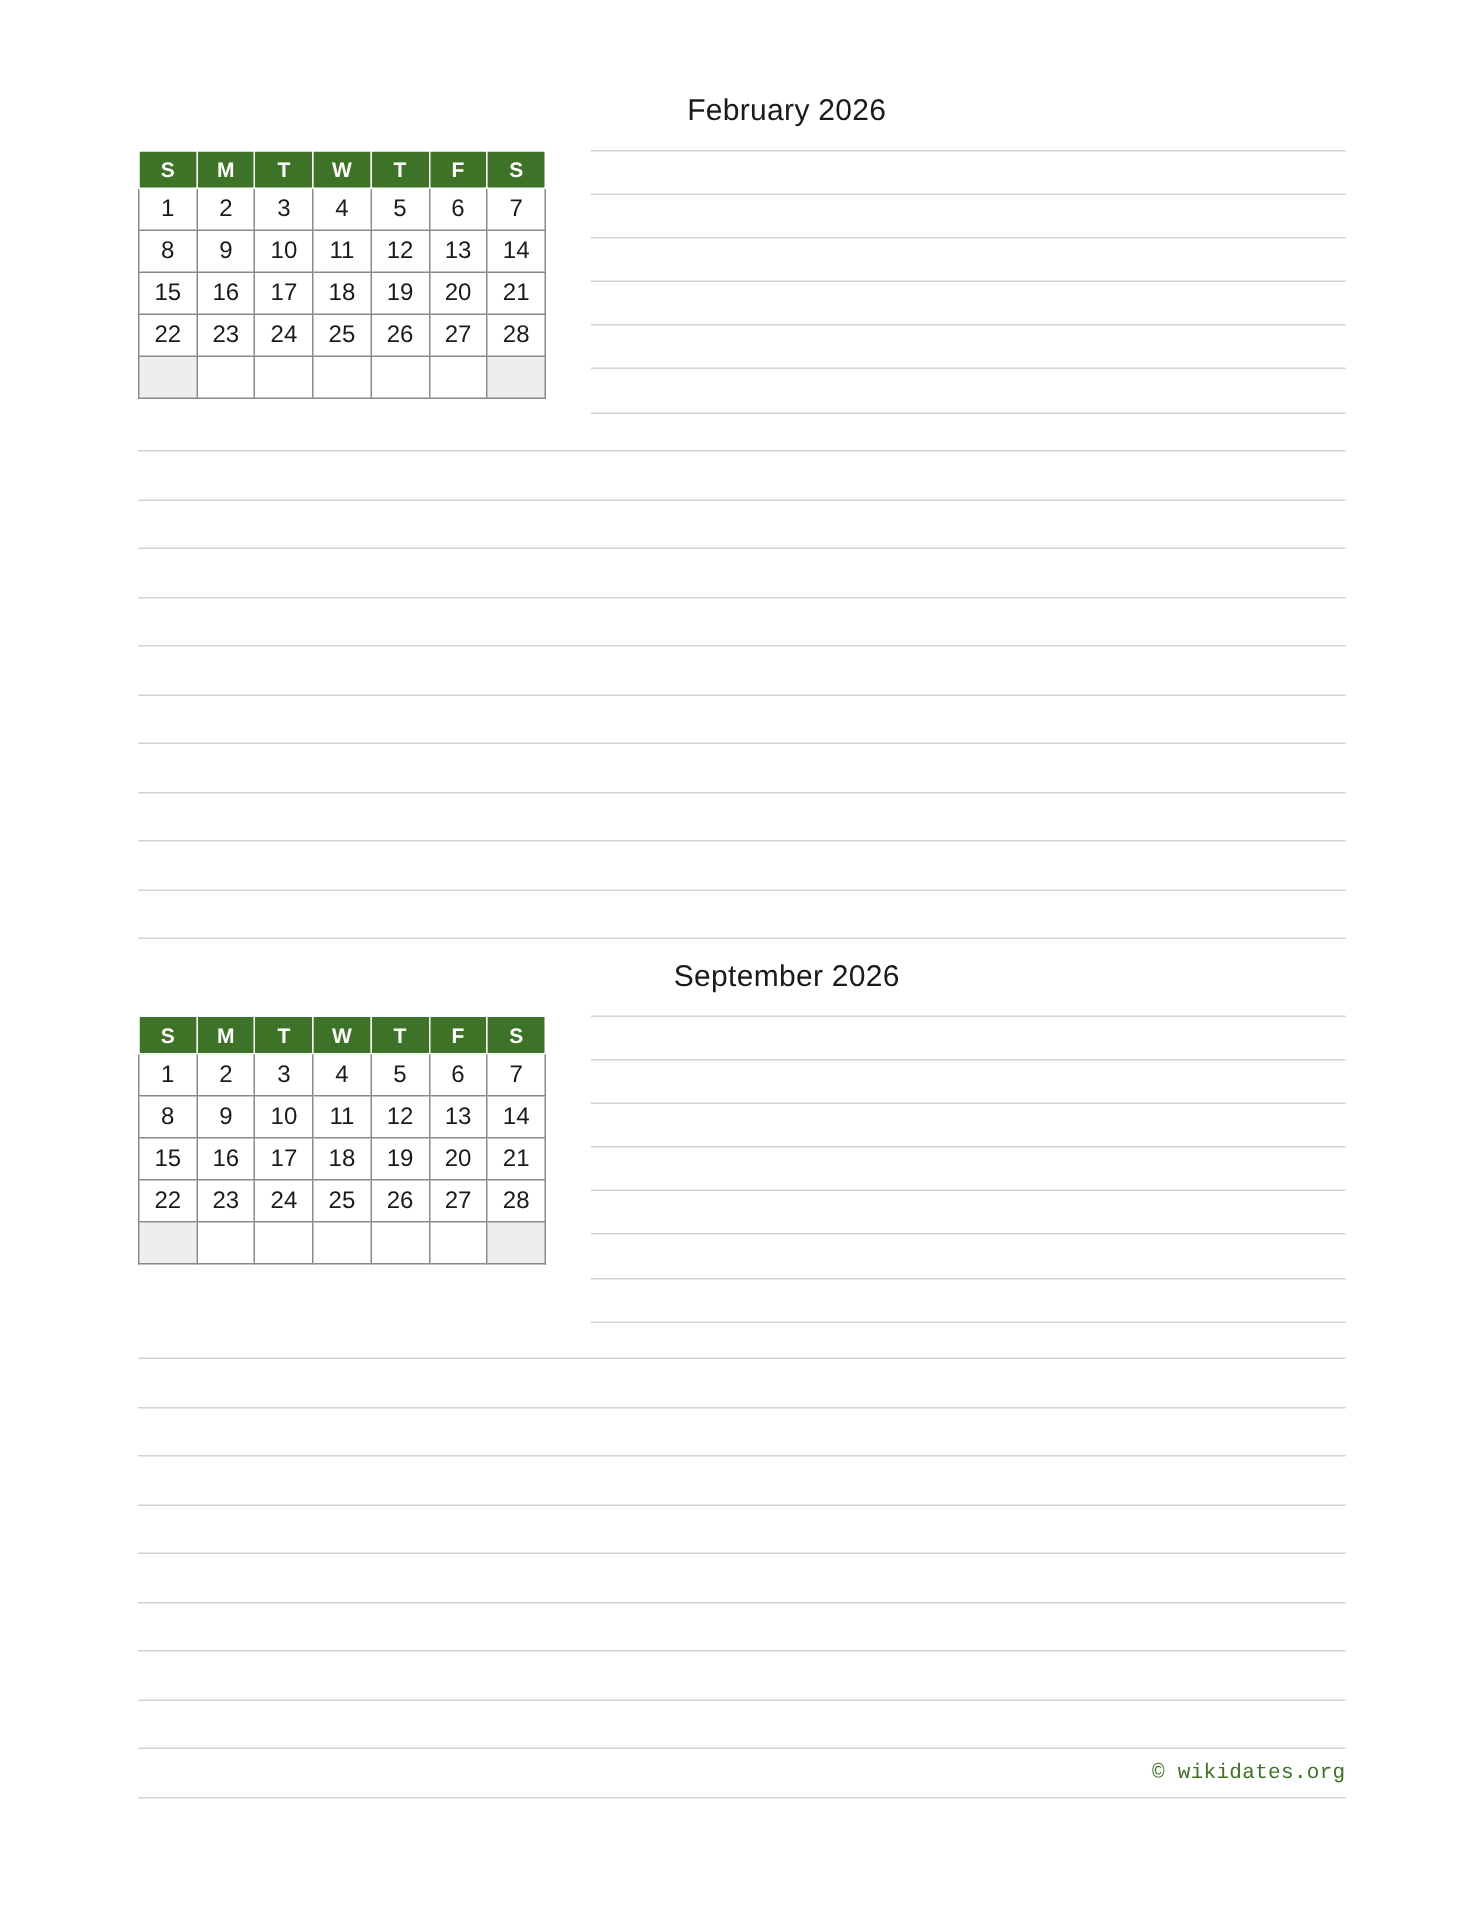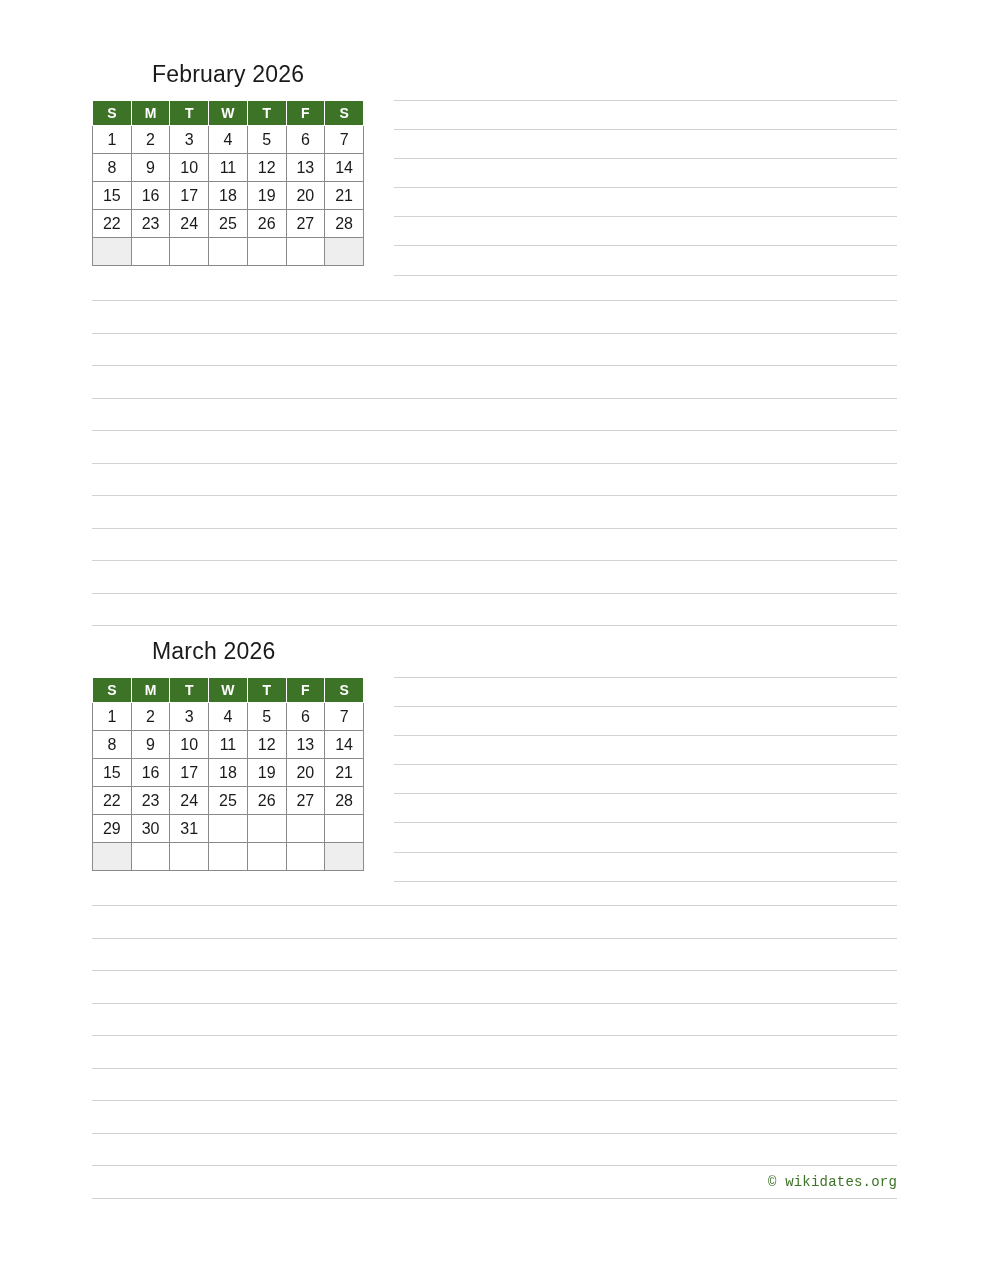--- a/index.html
+++ b/index.html
@@ -24,26 +24,27 @@
 
   .month-block {
     position: absolute;
     left: 92px;
     width: 805px;
   }
   #block-0 { top: 60px; }
   #block-1 { top: 637px; }
 
   .month-title {
-    font-size: 23px;
+    font-size: 20px;
     font-weight: normal;
     color: #1a1a1a;
     margin: 0 0 12px 60px;
     line-height: 28px;
     letter-spacing: 0.2px;
+    text-align: center;
   }
 
   .cal-and-lines {
     position: relative;
     display: flex;
     align-items: flex-start;
   }
 
   table.calendar {
     border-collapse: collapse;
@@ -207,21 +208,21 @@
     <div class="rule"></div>
     <div class="rule"></div>
     <div class="rule"></div>
     <div class="rule"></div>
     <div class="rule"></div>
     <div class="rule"></div>
     <div class="rule"></div>
   </div>
 
   <section class="month-block" id="block-1">
-    <h1 class="month-title">March 2026</h1>
+    <h1 class="month-title">September 2026</h1>
     <div class="cal-and-lines">
       <table class="calendar">
         <thead>
           <tr>
             <th>S</th>
             <th>M</th>
             <th>T</th>
             <th>W</th>
             <th>T</th>
             <th>F</th>
@@ -258,29 +259,20 @@
           </tr>
           <tr>
             <td>22</td>
             <td>23</td>
             <td>24</td>
             <td>25</td>
             <td>26</td>
             <td>27</td>
             <td>28</td>
           </tr>
-          <tr>
-            <td>29</td>
-            <td>30</td>
-            <td>31</td>
-            <td></td>
-            <td></td>
-            <td></td>
-            <td></td>
-          </tr>
           <tr class="trailing">
             <td></td>
             <td class="white"></td>
             <td class="white"></td>
             <td class="white"></td>
             <td class="white"></td>
             <td class="white"></td>
             <td></td>
           </tr>
         </tbody>

